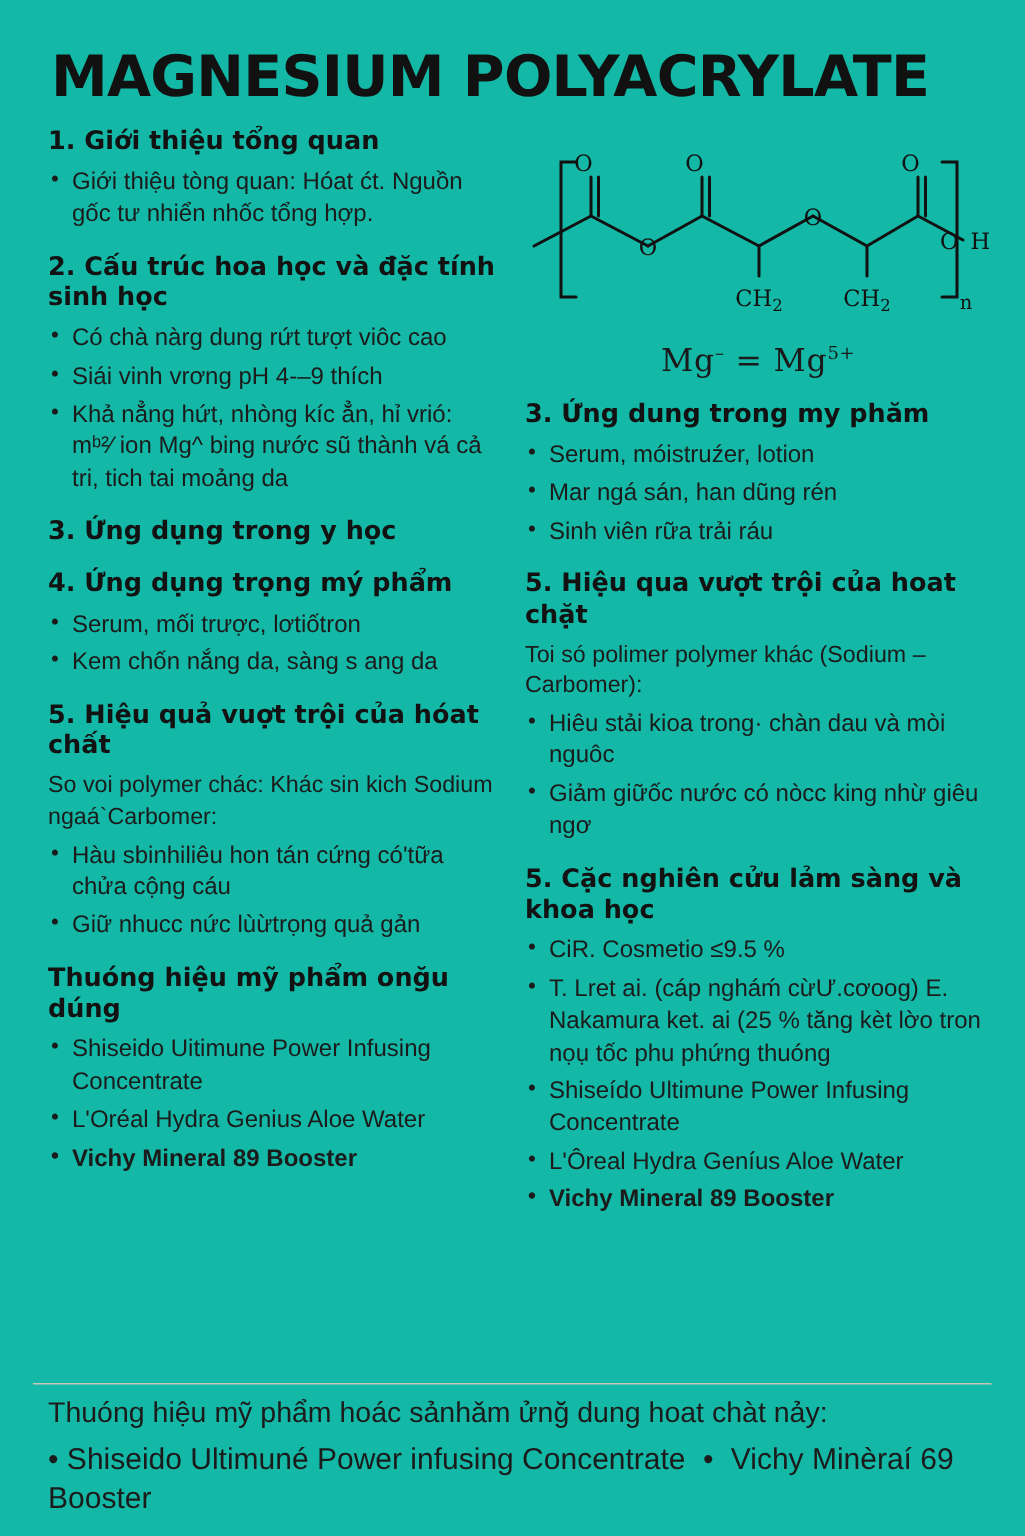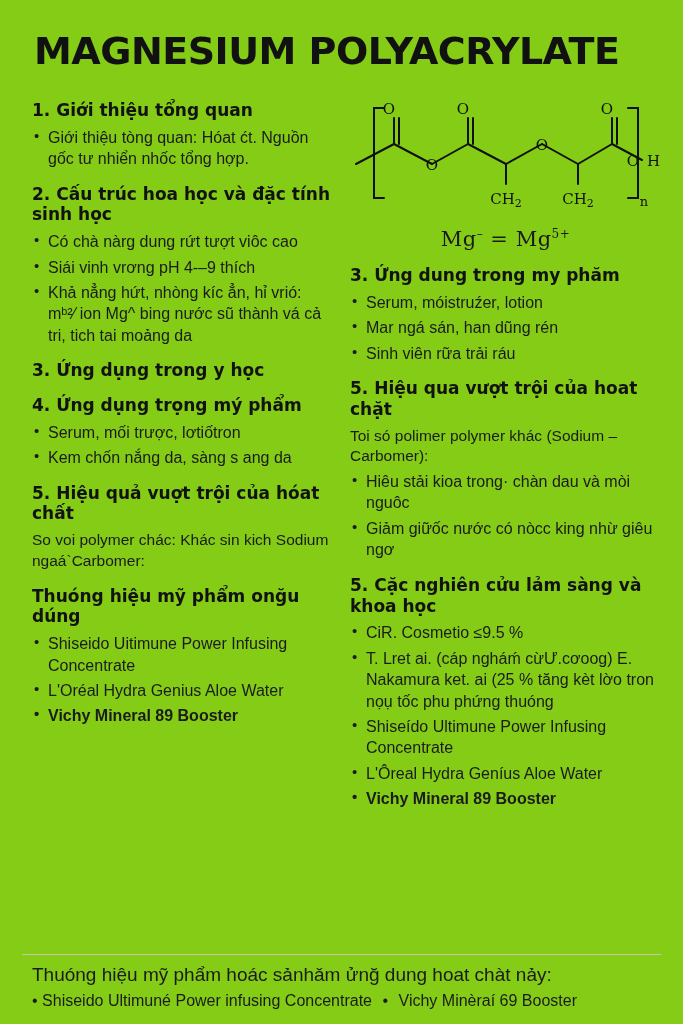--- a/index.html
+++ b/index.html
@@ -13,21 +13,21 @@
     font-family: "Liberation Sans", sans-serif;
     color: #1a1a1a;
     overflow: hidden;
   }
   .page {
     position: relative;
     width: 683px;
     height: 1024px;
     box-sizing: border-box;
     padding: 26px 22px 10px 22px;
-    background: #84cc16;
+    background: #14b8a6;
   }
   .title {
     font-family: "DejaVu Sans", sans-serif;
     font-weight: bold;
     font-size: 38px;
     letter-spacing: -0.5px;
     line-height: 1.0;
     margin: 6px 0 14px 12px;
     color: #111;
   }
@@ -44,21 +44,21 @@
   .col-right { padding-left: 2px; }
 
   h2.sec {
     font-family: "DejaVu Sans", sans-serif;
     font-weight: bold;
     font-size: 17px;
     line-height: 1.22;
     margin: 14px 0 6px 0;
     color: #121212;
   }
-  h2.sec:first-child { margin-top: 16px; }
+  h2.sec:first-child { margin-top: 0; }
 
   ul.bullets {
     list-style: none;
     margin: 0 0 2px 0;
     padding: 0;
   }
   ul.bullets > li {
     position: relative;
     padding-left: 16px;
     font-size: 16px;
@@ -108,21 +108,21 @@
     border-top: 1px solid #c9c4b5;
     margin: 0 0 8px 0;
   }
   .footer-lead {
     font-size: 19px;
     line-height: 1.3;
     margin: 0 0 4px 10px;
     color: #1b1b1b;
   }
   .footer-list {
-    font-size: 16px;
+    font-size: 20px;
     line-height: 1.3;
     margin: 0 0 0 10px;
     color: #1b1b1b;
   }
   .footer-list .dot { margin: 0 6px; }
 </style>
 </head>
 <body>
 
 <div class="page">
@@ -148,20 +148,24 @@
       <h2 class="sec">3. Ứng dụng trong y học</h2>
 
       <h2 class="sec">4. Ứng dụng trọng mý phẩm</h2>
       <ul class="bullets">
         <li>Serum, mối trược, lơtiốtron</li>
         <li>Kem chốn nắng da, sàng s ang da</li>
       </ul>
 
       <h2 class="sec">5. Hiệu quả vuợt trội của hóat chất</h2>
       <p class="plain">So voi polymer chác: Khác sin kich Sodium ngaá`Carbomer:</p>
+      <ul class="bullets">
+        <li>Hàu sbinhiliêu hon tán cứng có'tữa chửa cộng cáu</li>
+        <li>Giữ nhucc nức lùừtrọng quả gản</li>
+      </ul>
 
       <h2 class="sec">Thuóng hiệu mỹ phẩm onğu dúng</h2>
       <ul class="bullets">
         <li>Shiseido Uitimune Power Infusing Concentrate</li>
         <li>L'Oréal Hydra Genius Aloe Water</li>
         <li class="b">Vichy Mineral 89 Booster</li>
       </ul>
 
     </div>
 

